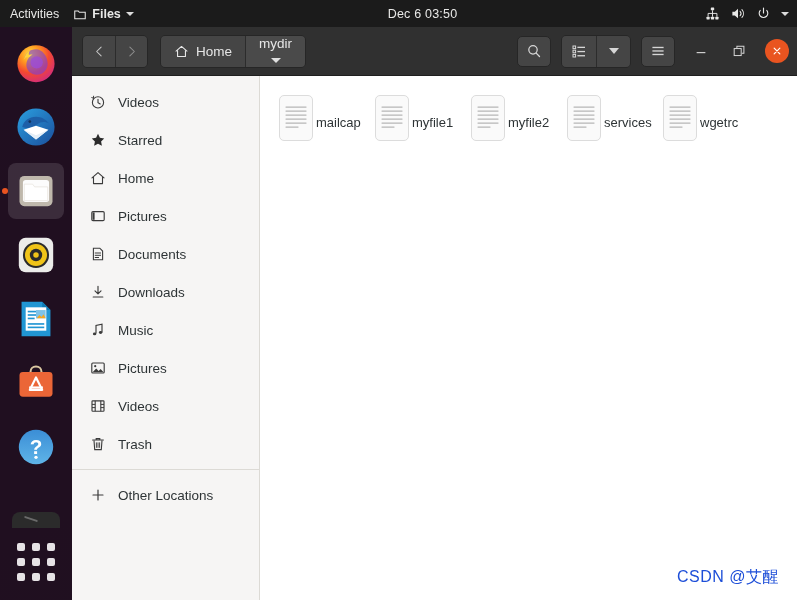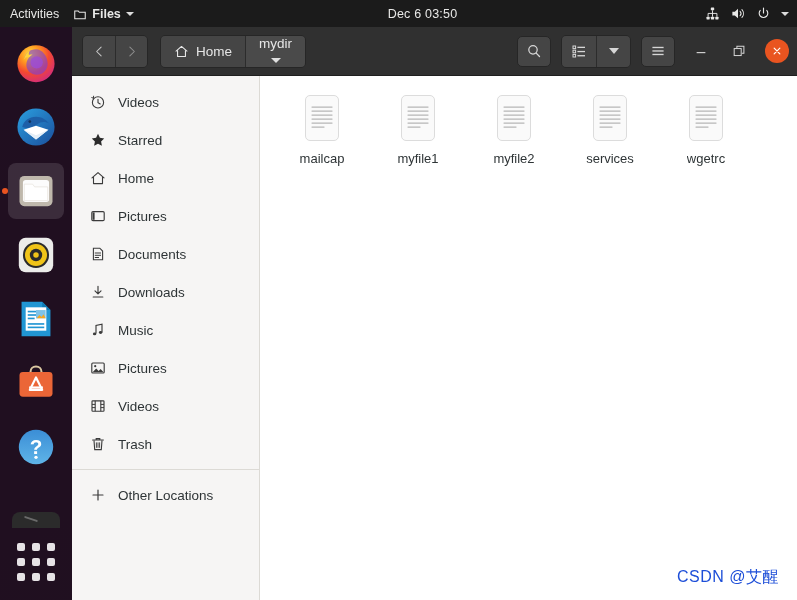--- a/index.html
+++ b/index.html
@@ -167,21 +167,21 @@
 
   #content {
     flex: 1; background: #ffffff; position: relative; overflow: hidden;
   }
   #filegrid {
     display: flex; flex-wrap: wrap;
     padding: 12px 0 0 14px;
   }
   .file {
     width: 96px; padding: 6px 2px 8px;
-    display: flex; flex-direction: column; align-items: center;
+    display: flex; flex-direction: row; align-items: center;
     cursor: pointer; border-radius: 4px;
   }
   .file-ico { width: 40px; height: 50px; }
   .file-name {
     margin-top: 7px; font-size: 13px; color: #2e3436;
     max-width: 92px; text-align: center;
     white-space: nowrap; overflow: hidden; text-overflow: ellipsis;
   }
 
   #watermark {

